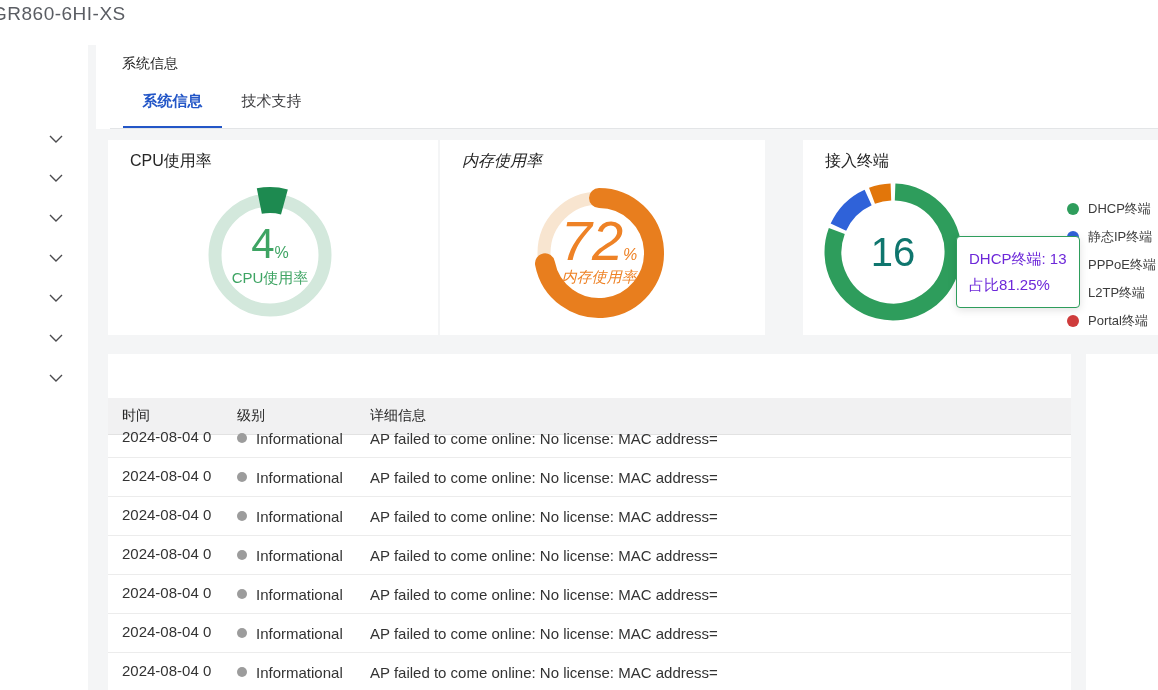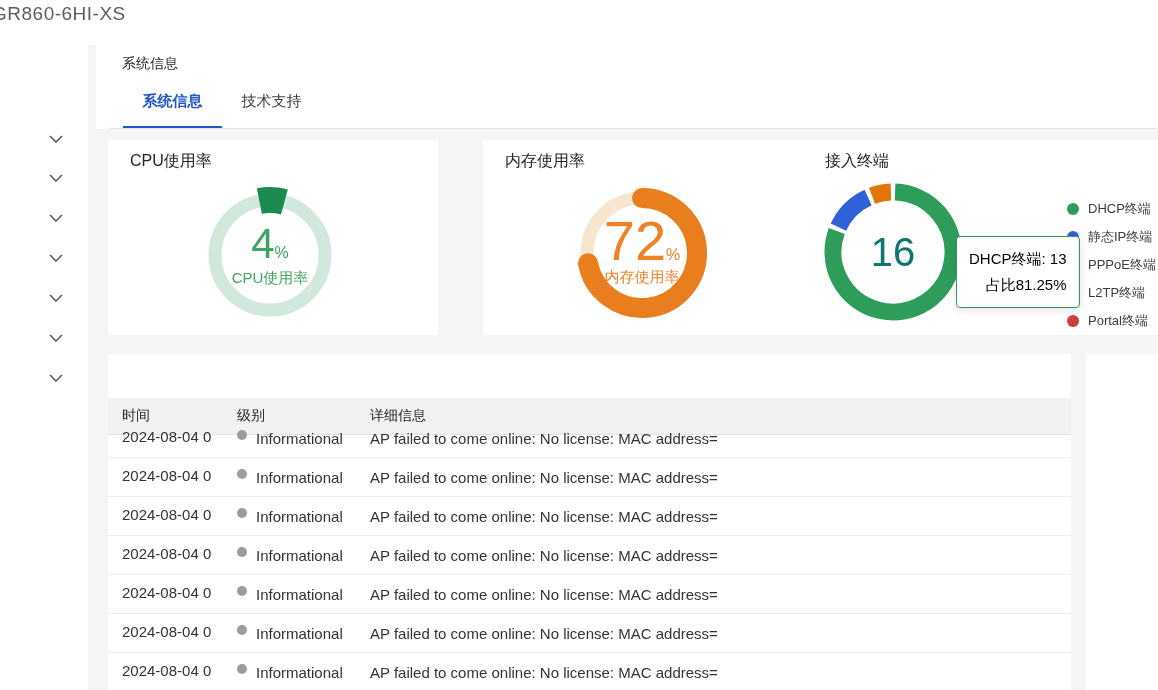--- a/index.html
+++ b/index.html
@@ -18,21 +18,21 @@
   
   #panel-header{position:absolute;left:96px;top:45px;width:1062px;height:84px;background:#fff;}
   .panel-title{position:absolute;left:26px;top:10px;font-size:14px;color:#262626;}
   .tab-bar{position:absolute;left:27px;top:40px;display:flex;}
   .tab{width:99px;height:44px;box-sizing:border-box;text-align:center;padding-top:7px;font-size:15px;color:#3f3f42;cursor:pointer;}
   .tab.active{color:#2356c7;font-weight:700;border-bottom:3px solid #2356c7;}
   .tab-divider{position:absolute;left:14px;right:0;bottom:0;height:1px;background:#e3e5e7;}
   
   .card{position:absolute;top:140px;height:195px;background:#fff;}
   #card-cpu{left:108px;width:330px;}
-  #card-memory{left:483px;width:325px;}
+  #card-memory{left:440px;width:325px;font-style:italic;}
   #card-terminals{left:803px;width:372px;}
   .card-title{position:absolute;left:22px;top:11px;font-size:16px;color:#262626;}
   .gauge{position:absolute;}
   #cpu-gauge{left:87px;top:40px;}
   #mem-gauge{left:84px;top:38px;}
   #term-gauge{left:15px;top:37px;}
   .gauge-center{position:absolute;width:150px;height:150px;display:flex;flex-direction:column;align-items:center;justify-content:center;pointer-events:none;}
   #cpu-center{left:87px;top:40px;}
   #mem-center{left:84px;top:38px;}
   #term-center{left:15px;top:37px;}
@@ -41,32 +41,32 @@
   #mem-center .gv{font-size:56px;}
   .gcaption{font-size:15px;margin-top:4px;}
   .term-total{font-size:40px;color:#0f766e;}
   
   .legend{position:absolute;left:264px;top:55px;}
   .legend-item{height:28px;display:flex;align-items:center;cursor:pointer;}
   .legend-dot{width:12px;height:12px;border-radius:50%;margin-right:9px;flex:none;}
   .legend-label{font-size:13px;color:#3c3c3c;white-space:nowrap;}
   
   .chart-tooltip{position:absolute;left:153px;top:96px;z-index:5;background:#fff;border:1px solid #2e9d5c;
-    border-radius:4px;padding:9px 12px;font-size:15px;line-height:26px;color:#000000;white-space:nowrap;
-    box-shadow:0 2px 8px rgba(0,0,0,.12);text-align:right;}
+    border-radius:4px;padding:9px 12px;font-size:15px;line-height:26px;color:#6d28d9;white-space:nowrap;
+    box-shadow:0 2px 8px rgba(0,0,0,.12);}
   
   #log-card{position:absolute;left:108px;top:354px;width:963px;height:336px;background:#fff;}
   .thead{position:absolute;left:0;top:44px;width:100%;height:37px;background:#f1f1f2;display:flex;align-items:center;font-size:14px;color:#262626;border-bottom:1px solid #e2e2e2;box-sizing:border-box;}
   .c1{width:129px;padding-left:14px;box-sizing:border-box;flex:none;}
   .c2{width:133px;flex:none;}
   .c3{flex:1;min-width:0;}
   .tbody{position:absolute;left:0;top:65px;right:0;}
   .trow{height:38px;display:flex;align-items:center;border-bottom:1px solid #ececec;font-size:15px;color:#333;}
   .time-clip{display:inline-block;width:90px;overflow:hidden;white-space:nowrap;}
-  .cell-level{display:flex;align-items:flex-start;}
+  .cell-level{display:flex;align-items:center;}
   .dot{width:10px;height:10px;border-radius:50%;margin-right:9px;flex:none;}
   
   #side-card{position:absolute;left:1086px;top:354px;width:72px;height:336px;background:#fff;}
 </style>
 </head>
 <body>
 
 <div id="device-title">GR860-6HI-XS</div>
 <div id="content-bg"></div>
 

